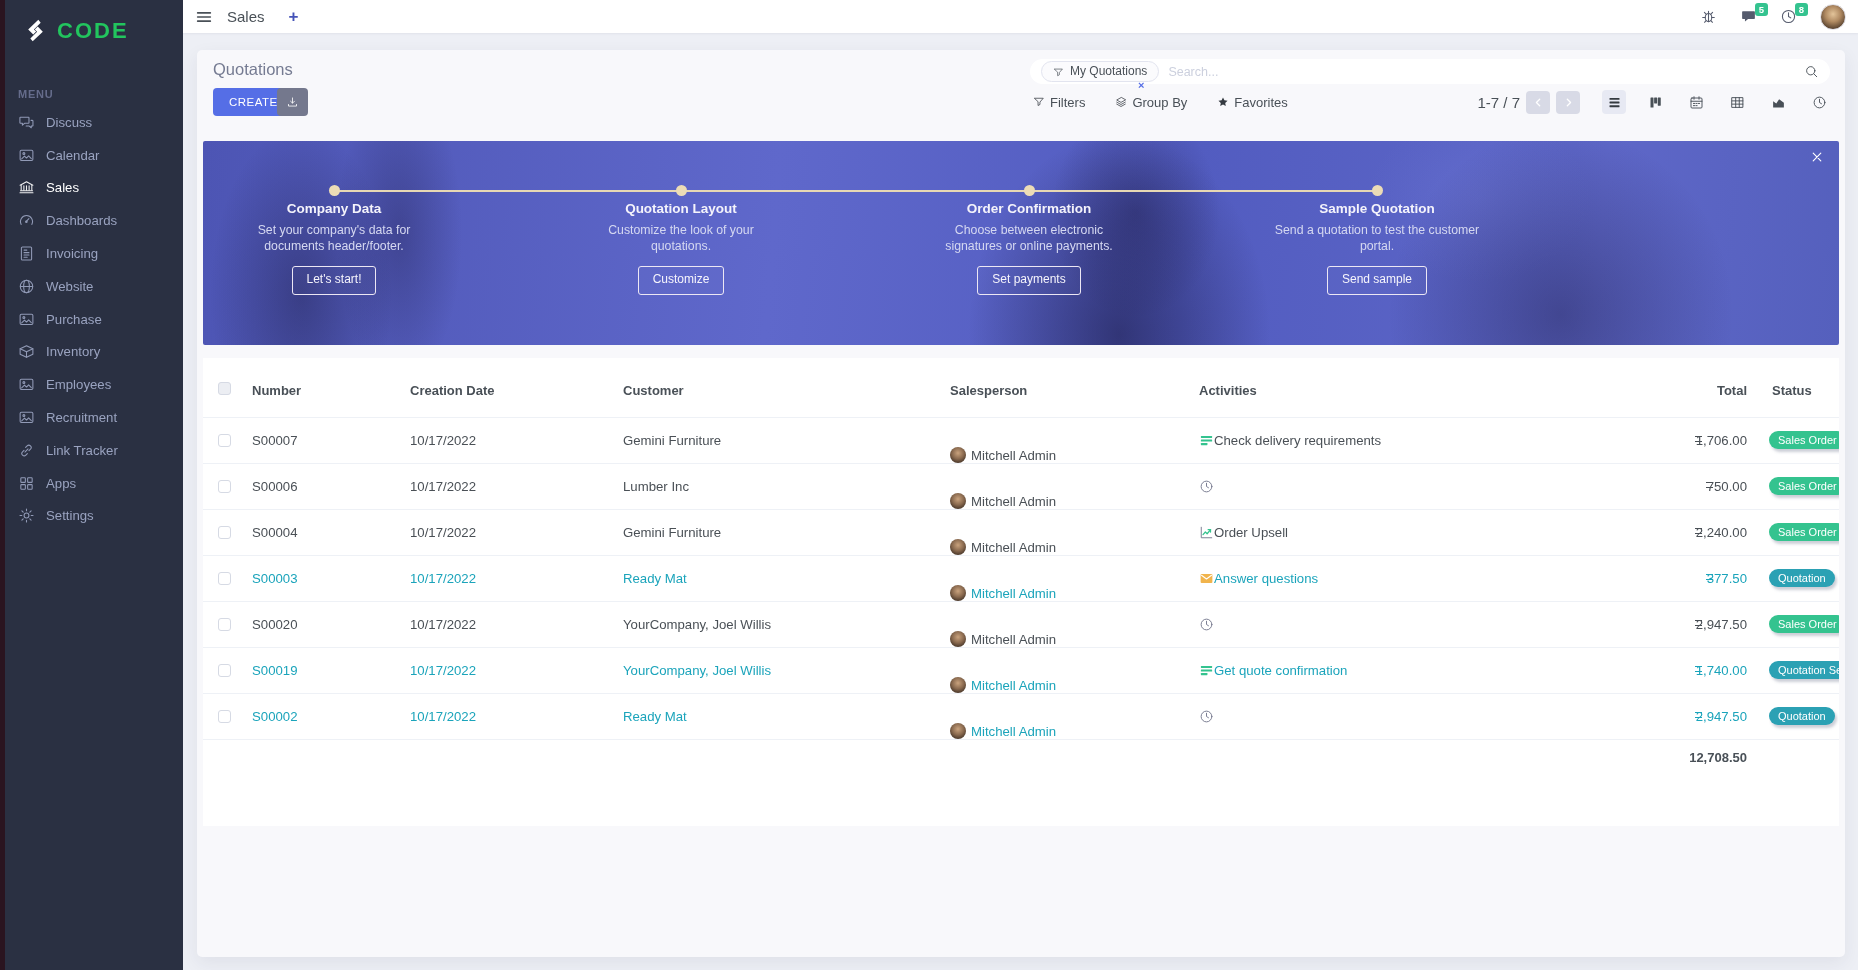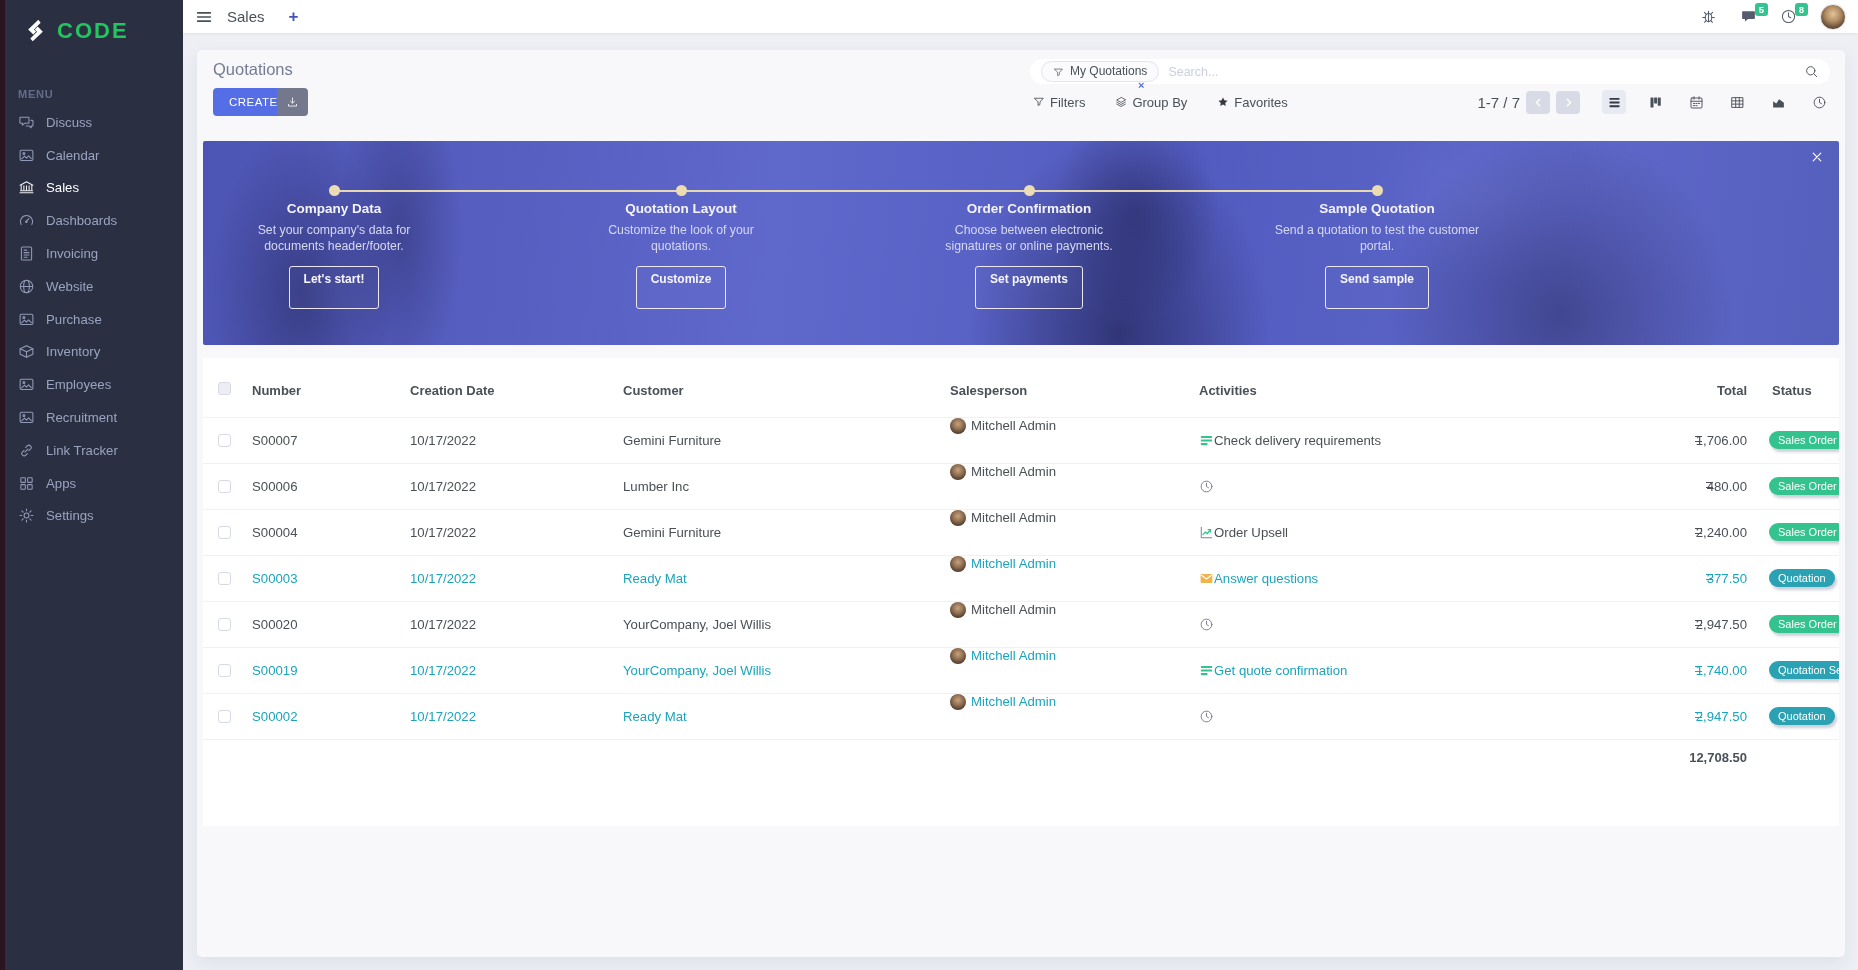--- a/index.html
+++ b/index.html
@@ -79,36 +79,36 @@
       radial-gradient(160px 120px at 78% 28%, rgba(125,135,225,.22), transparent 70%),
       linear-gradient(95deg,#4d55b4 0%,#5f68cb 35%,#525cc0 60%,#5e67c8 85%,#5560bd 100%);}
   .banner-close{position:absolute;right:15px;top:9px;width:14px;height:14px;color:#fff;}
   .timeline-line{position:absolute;left:131px;top:49px;width:1043px;height:2px;background:#e7d8b4;}
   .step{position:absolute;top:60px;width:244px;text-align:center;color:#f4f3fb;}
   .step-dot{position:absolute;top:-16px;left:50%;margin-left:-5.5px;width:11px;height:11px;
     border-radius:50%;background:#ecdcb6;}
   .step-title{font-size:13.5px;font-weight:bold;margin-bottom:7px;}
   .step-desc{font-size:12.3px;line-height:1.3;color:#d5d8f1;max-width:206px;margin:0 auto;}
   .step-btn{display:inline-block;margin-top:11px;border:1px solid #ece7f4;border-radius:3px;
-    padding:5px 14px 22px;font-size:12px;color:#f6f5fc;background:rgba(255,255,255,.02);font-weight:bold;}
+    padding:5px 14px 8px;font-size:12px;color:#f6f5fc;background:rgba(255,255,255,.02);}
 
   
   .table{position:absolute;left:6px;top:308px;width:1636px;height:468px;background:#fff;overflow:hidden;}
   .thead{position:relative;height:60px;border-bottom:1px solid #eef1f6;color:#495057;
     font-size:13px;font-weight:bold;}
   .th{position:absolute;top:25px;}
   .cell-cb{position:absolute;left:15px;width:13px;height:13px;border:1px solid #d6dae4;
     border-radius:3px;background:#fff;}
   .thead .cell-cb{top:24px;background:#eceef3;}
   .row{position:relative;height:46px;border-bottom:1px solid #eef1f6;font-size:13.2px;color:#4a5056;}
   .row .cell-cb{top:16px;}
   .c-number{position:absolute;left:49px;top:15px;}
   .c-date{position:absolute;left:207px;top:15px;}
   .c-customer{position:absolute;left:420px;top:15px;}
-  .c-sales{position:absolute;left:747px;top:0;height:100%;display:flex;align-items:flex-start;gap:5px;}
+  .c-sales{position:absolute;left:747px;top:0;height:100%;display:flex;align-items:flex-end;gap:5px;}
   .cell-avatar{width:16px;height:16px;border-radius:50%;flex:none;
     background:radial-gradient(circle at 50% 38%,#c9a27d 0%,#8a6a4f 45%,#463528 80%,#2c211a 100%);}
   .c-activity{position:absolute;left:996px;top:0;height:100%;display:flex;align-items:center;}
   .c-activity .icon{width:15px;height:15px;color:#74788d;flex:none;}
   .c-total{position:absolute;right:92px;top:15px;width:160px;text-align:right;}
   .amt{position:relative;display:inline-block;}
   .amt i{position:absolute;left:-1px;top:3.2px;width:7px;height:6.2px;
     border-top:1.5px solid currentColor;border-bottom:1.5px solid currentColor;}
   .c-status{position:absolute;left:1566px;top:13px;width:74px;height:26px;overflow:hidden;}
   .badge{display:inline-block;font-size:11px;color:#fff;padding:2.5px 9px 3.5px;border-radius:11px;
@@ -517,21 +517,21 @@
     </span>
     <span class="c-activity">
       <span class="icon">
               <svg viewBox="0 0 24 24">
                 <circle cx="12" cy="12" r="8.6"></circle>
                 <path d="M12 6.8V12l3.2 2"></path>
               </svg>
             </span>
       <span></span>
     </span>
-    <span class="c-total"><span class="amt"><i></i><span>480.00</span></span></span>
+    <span class="c-total"><span class="amt"><i></i><span>750.00</span></span></span>
     <span class="c-status">
       <span class="badge badge-success">Sales Order</span>
     </span>
   </div>
         <div class="row">
     <span class="cell-cb"></span>
     <span class="c-number">S00004</span>
     <span class="c-date">10/17/2022</span>
     <span class="c-customer">Gemini Furniture</span>
     <span class="c-sales">

